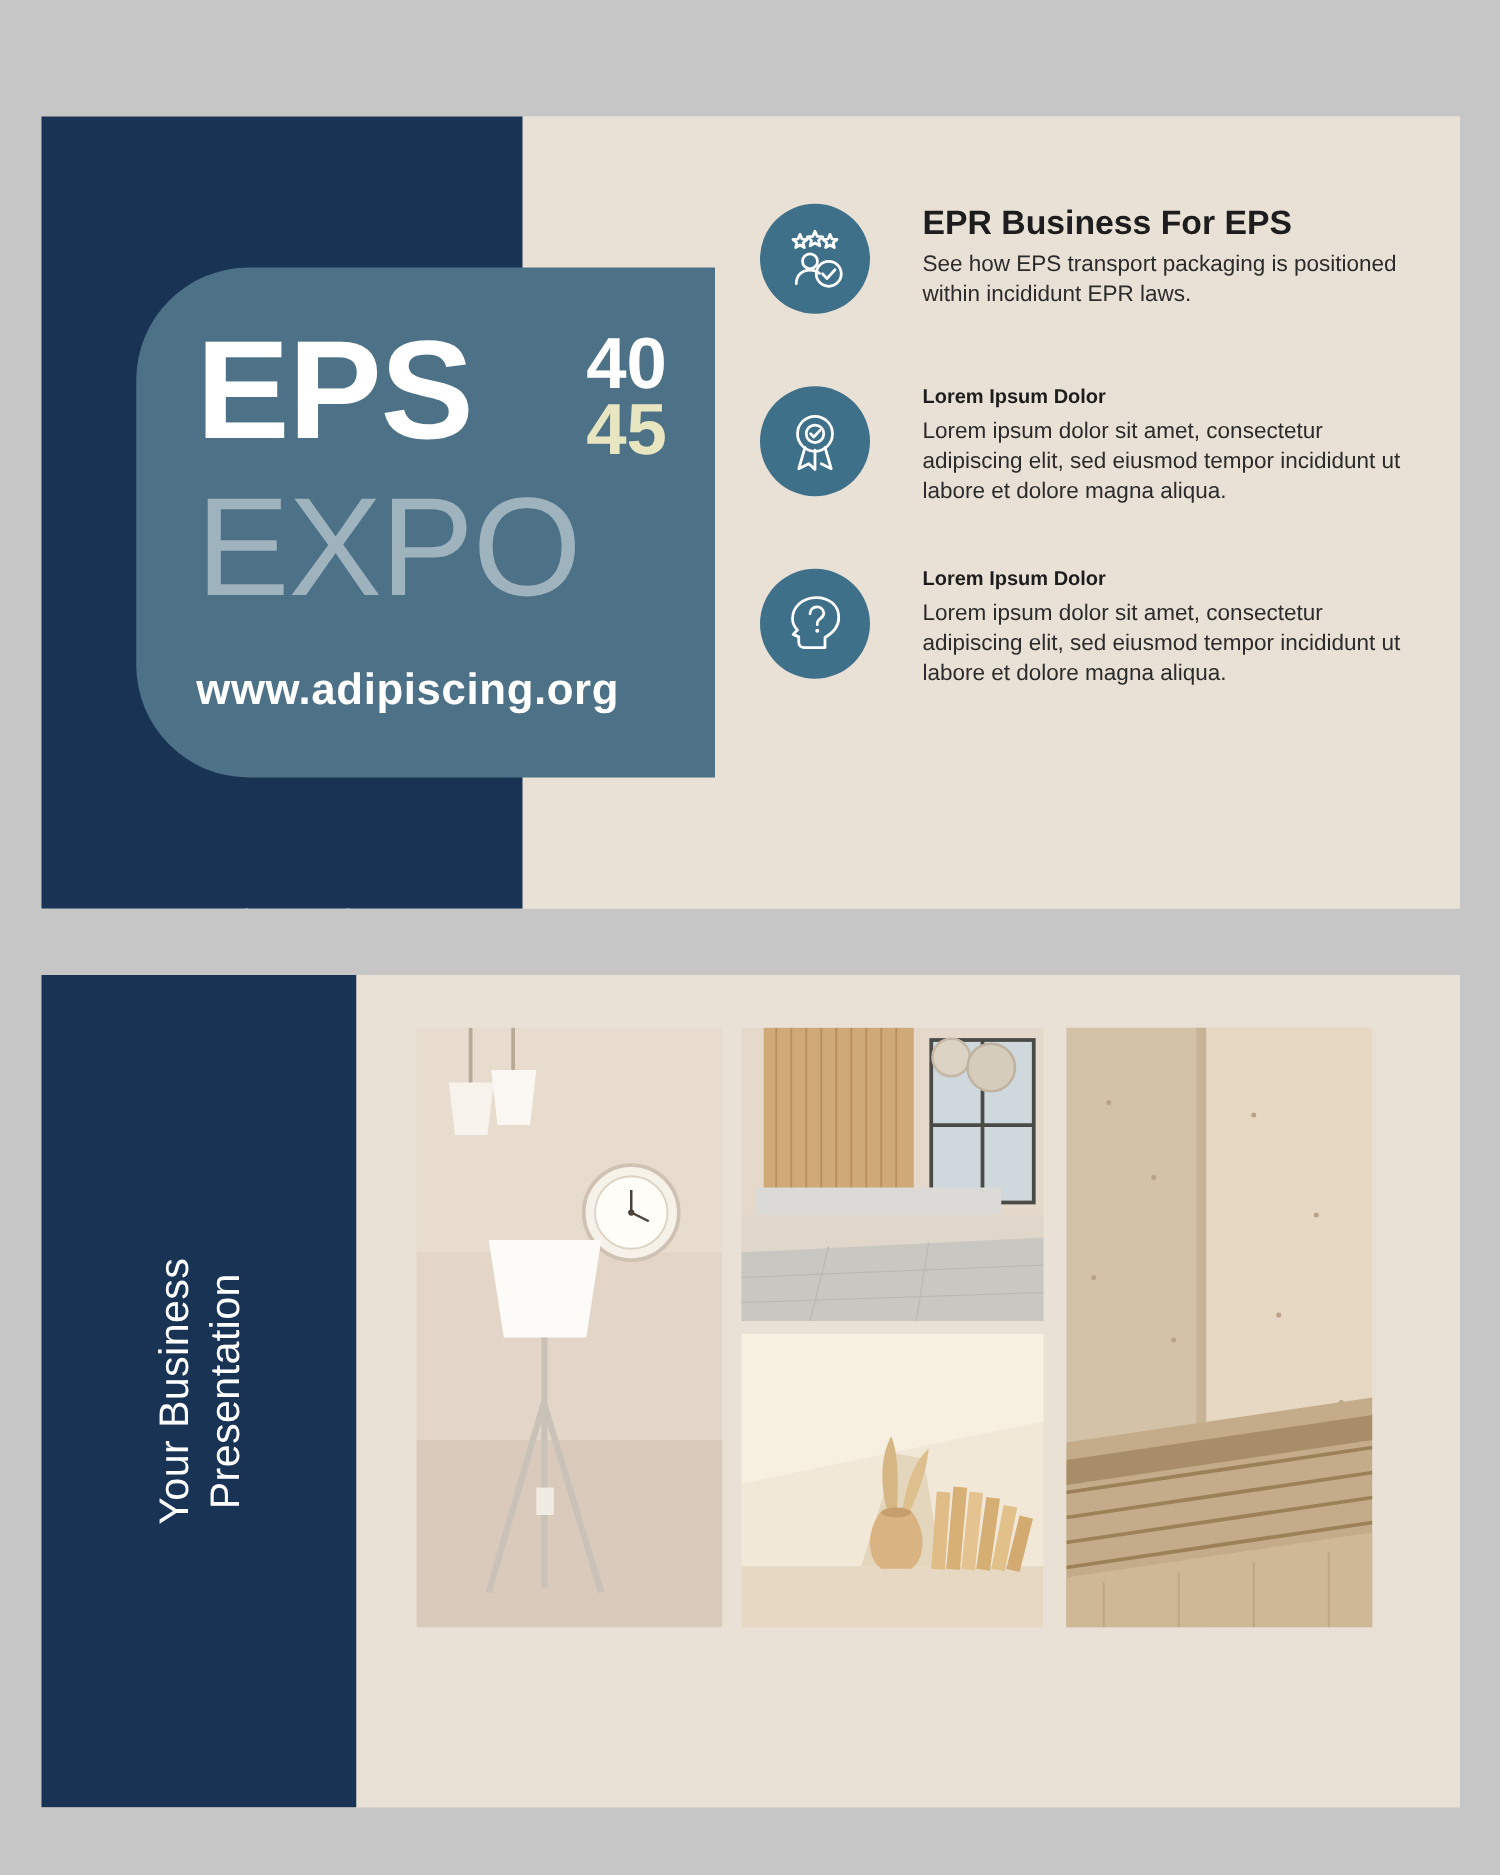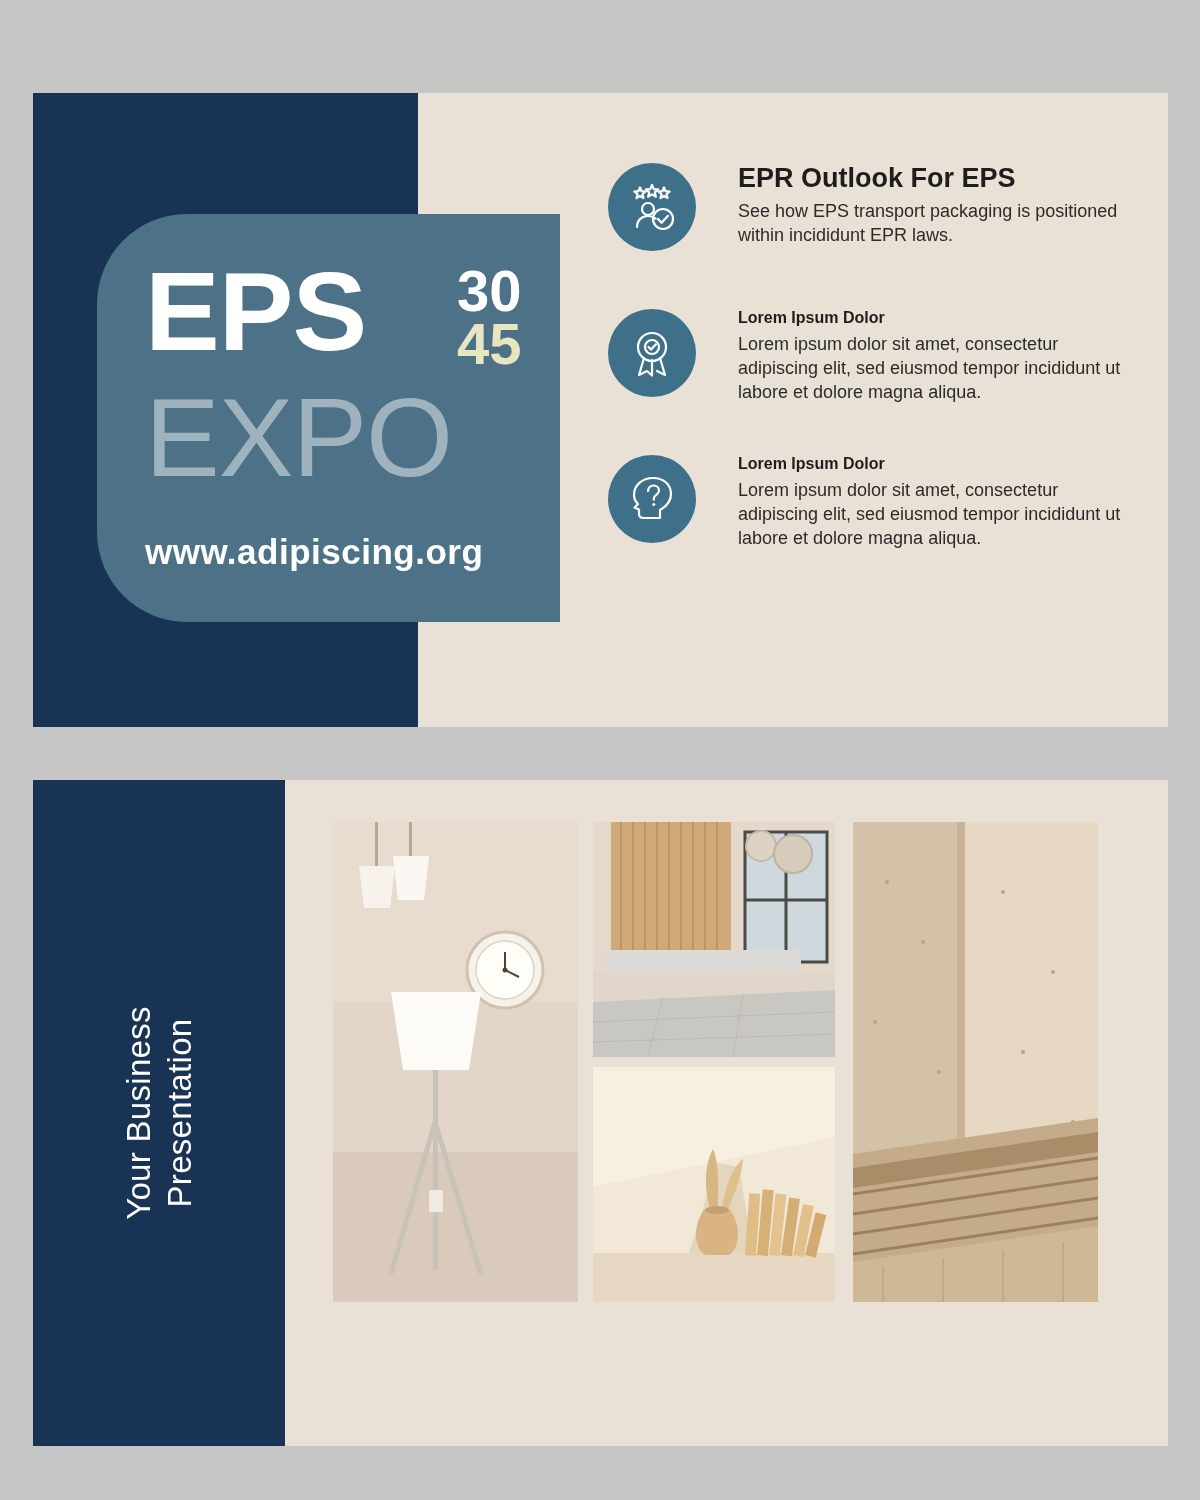--- a/index.html
+++ b/index.html
@@ -32,21 +32,21 @@
   .slide1-left {
     position: absolute;
     left: 0;
     top: 0;
     width: 385px;
     height: 634px;
     background: #183354;
   }
   .logo-card {
     position: absolute;
-    left: 64px;
+    left: 76px;
     top: 121px;
     width: 463px;
     height: 408px;
     background: #4d7287;
     border-radius: 90px 0 0 90px;
   }
   .logo-inner {
     position: absolute;
     left: 0;
     top: 0;
@@ -218,21 +218,21 @@
 
 <div class="page">
 
   <div class="slide1">
     <div class="slide1-left"></div>
 
     <div class="logo-card">
       <div class="logo-inner">
         <div class="eps-word">EPS</div>
         <div class="year">
-          <span class="y1">30</span>
+          <span class="y1">40</span>
           <span class="y2">45</span>
         </div>
         <div class="expo-word">EXPO</div>
         <div class="logo-url">www.adipiscing.org</div>
       </div>
     </div>
 
     <div class="general-session">General Session</div>
 
     <div class="features">
@@ -243,21 +243,21 @@
             <path d="M14 6.5 L15.6 10.2 L19.6 10.5 L16.5 13.2 L17.5 17.1 L14 15 L10.5 17.1 L11.5 13.2 L8.4 10.5 L12.4 10.2 Z"></path>
             <path d="M26 4 L27.8 8.1 L32.2 8.4 L28.8 11.4 L29.9 15.7 L26 13.4 L22.1 15.7 L23.2 11.4 L19.8 8.4 L24.2 8.1 Z"></path>
             <path d="M38 6.5 L39.6 10.2 L43.6 10.5 L40.5 13.2 L41.5 17.1 L38 15 L34.5 17.1 L35.5 13.2 L32.4 10.5 L36.4 10.2 Z"></path>
             <circle cx="22" cy="28" r="6"></circle>
             <path d="M11 46 c0-7 5-11 11-11 c3 0 5.6 1 7.6 2.7"></path>
             <circle cx="37" cy="38" r="10"></circle>
             <path d="M32 38 l3.6 3.8 L42 34.8"></path>
           </svg>
         </div>
         <div class="feature-body">
-          <p class="feature-title">EPR Outlook For EPS</p>
+          <p class="feature-title">EPR Business For EPS</p>
           <p class="feature-text">See how EPS transport packaging is positioned within incididunt EPR laws.</p>
         </div>
       </div>
 
       <div class="feature">
         <div class="feature-icon">
           <svg width="50" height="50" viewBox="0 0 50 50" fill="none" stroke="#ffffff" stroke-width="2.2" stroke-linejoin="round" stroke-linecap="round">
             <circle cx="25" cy="19" r="14"></circle>
             <circle cx="25" cy="19" r="7"></circle>
             <path d="M21.5 19 l2.5 2.6 L29 16.3"></path>

